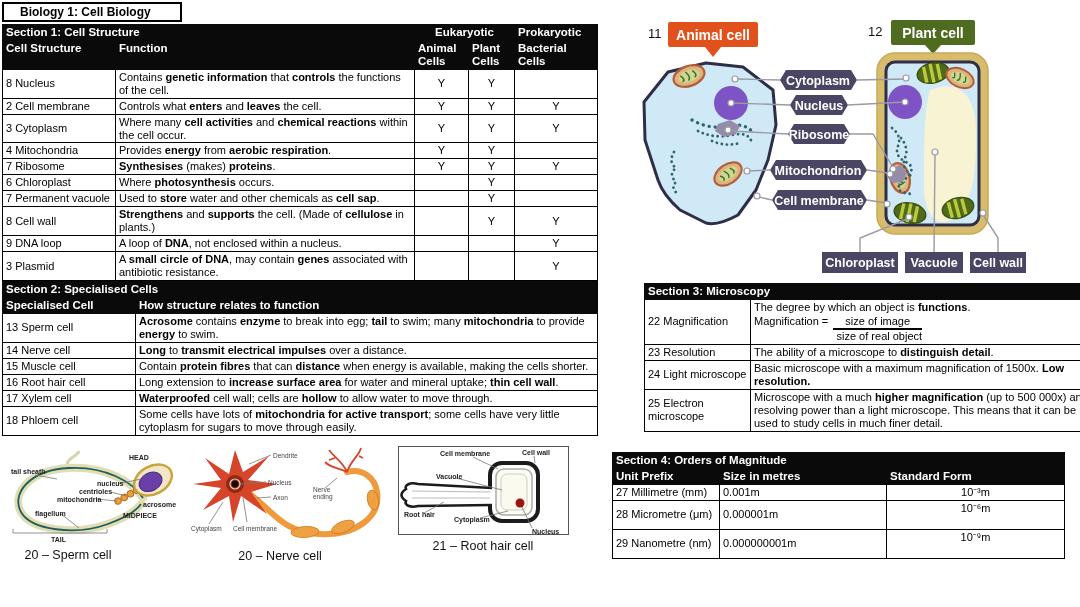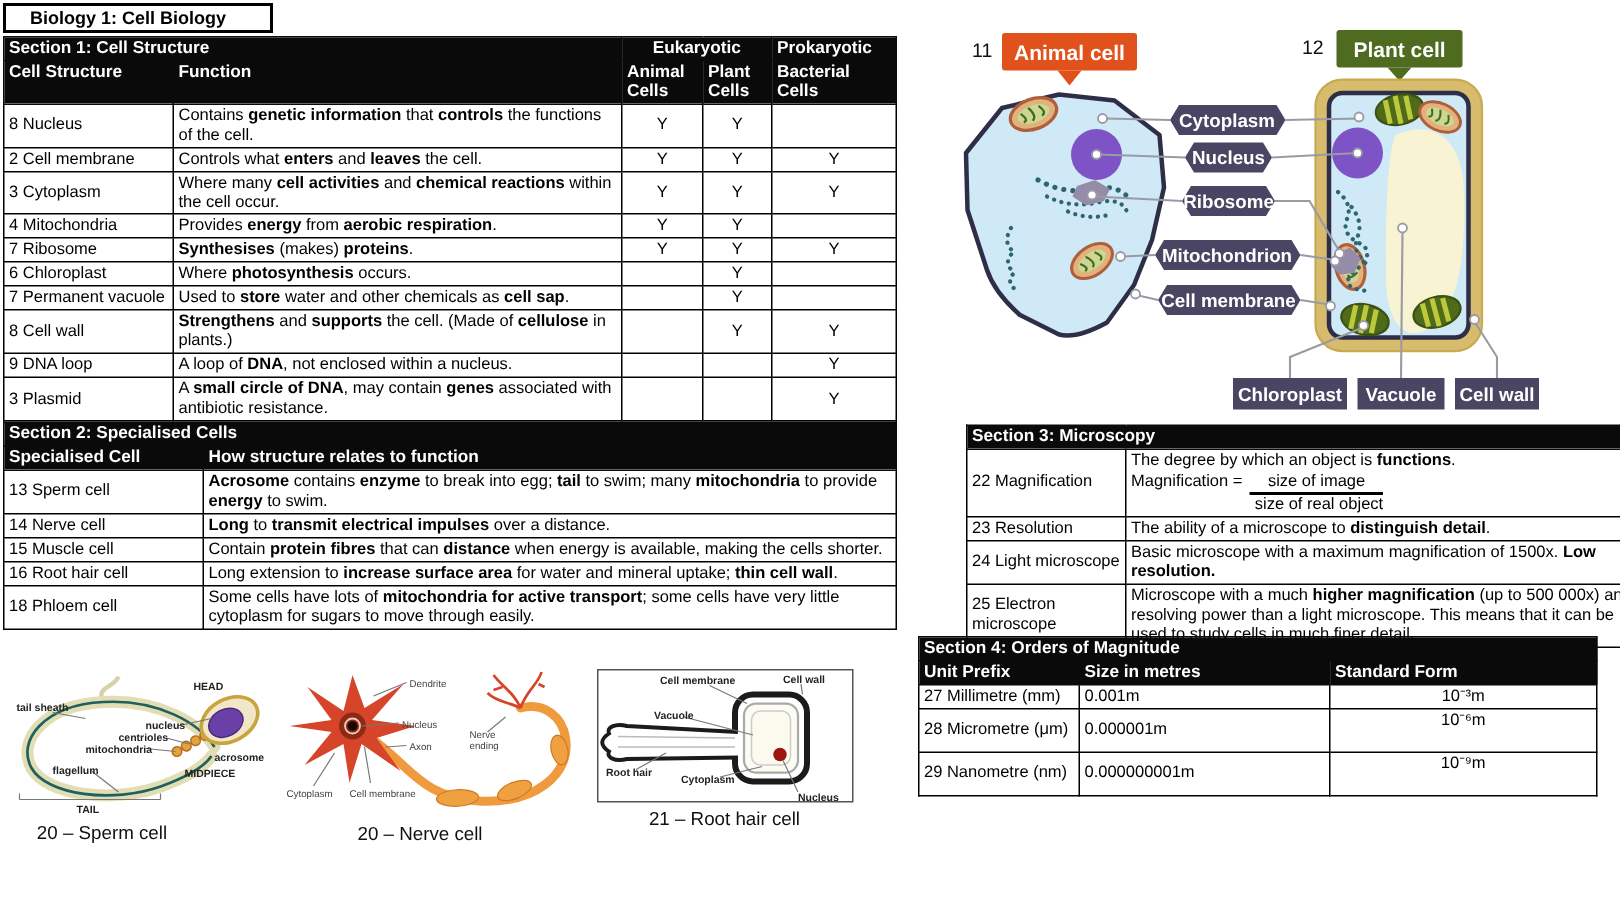--- a/index.html
+++ b/index.html
@@ -2,21 +2,21 @@
 <html><head>
 <meta charset="utf-8">
 <style>
   html,body{margin:0;padding:0;background:#fff;}
   .page{position:relative;width:1080px;height:607px;background:#fff;overflow:hidden;
         font-family:"Liberation Sans",sans-serif;color:#000;}
   .title-box{position:absolute;left:2px;top:2px;width:144px;border:2px solid #000;
              padding:1px 16px;font-size:12px;font-weight:bold;background:#fff;}
   .lefttables{position:absolute;left:2px;top:24px;width:595px;}
   .s3wrap{position:absolute;left:612px;top:283px;width:452px;padding-left:32px;}
-  .s4wrap{position:absolute;left:612px;top:424px;width:452px;}
+  .s4wrap{position:absolute;left:612px;top:452px;width:452px;}
   table{border-collapse:collapse;width:100%;table-layout:fixed;}
   td{border:1px solid #000;padding:1px 3px;font-size:11px;line-height:1.18;vertical-align:middle;background:#fff;}
   th{background:#0a0a0a;color:#fff;text-align:left;padding:1px 3px;font-size:11.5px;
      line-height:1.12;border:1px solid #0a0a0a;vertical-align:top;font-weight:bold;margin-top:12px;}
   th.ctr{text-align:center;}
   td.y{text-align:center;}
   td.sf{text-align:center;vertical-align:top;}
   .formula{font-weight:normal;display:flex;align-items:flex-start;gap:5px;margin-top:1px;}
   .frac{display:inline-block;text-align:right;}
   .num{display:block;border-bottom:2px solid #000;padding:0 12px 0px;}
@@ -162,20 +162,24 @@
           </tr>
       <tr>
             <td>15 Muscle cell</td>
             <td>Contain <b>protein fibres</b> that can <b>distance</b> when energy is available, making the cells shorter.</td>
           </tr>
       <tr>
             <td>16 Root hair cell</td>
             <td>Long extension to <b>increase surface area</b> for water and mineral uptake; <b>thin cell wall</b>.</td>
           </tr>
       <tr>
+            <td>17 Xylem cell</td>
+            <td><b>Waterproofed</b> cell wall; cells are <b>hollow</b> to allow water to move through.</td>
+          </tr>
+      <tr>
             <td>18 Phloem cell</td>
             <td>Some cells have lots of <b>mitochondria for active transport</b>; some cells have very little cytoplasm for sugars to move through easily.</td>
           </tr>
     </tbody>
       </table>
   </div>
 
   <div class="s3wrap">
     <table>
       <colgroup>

